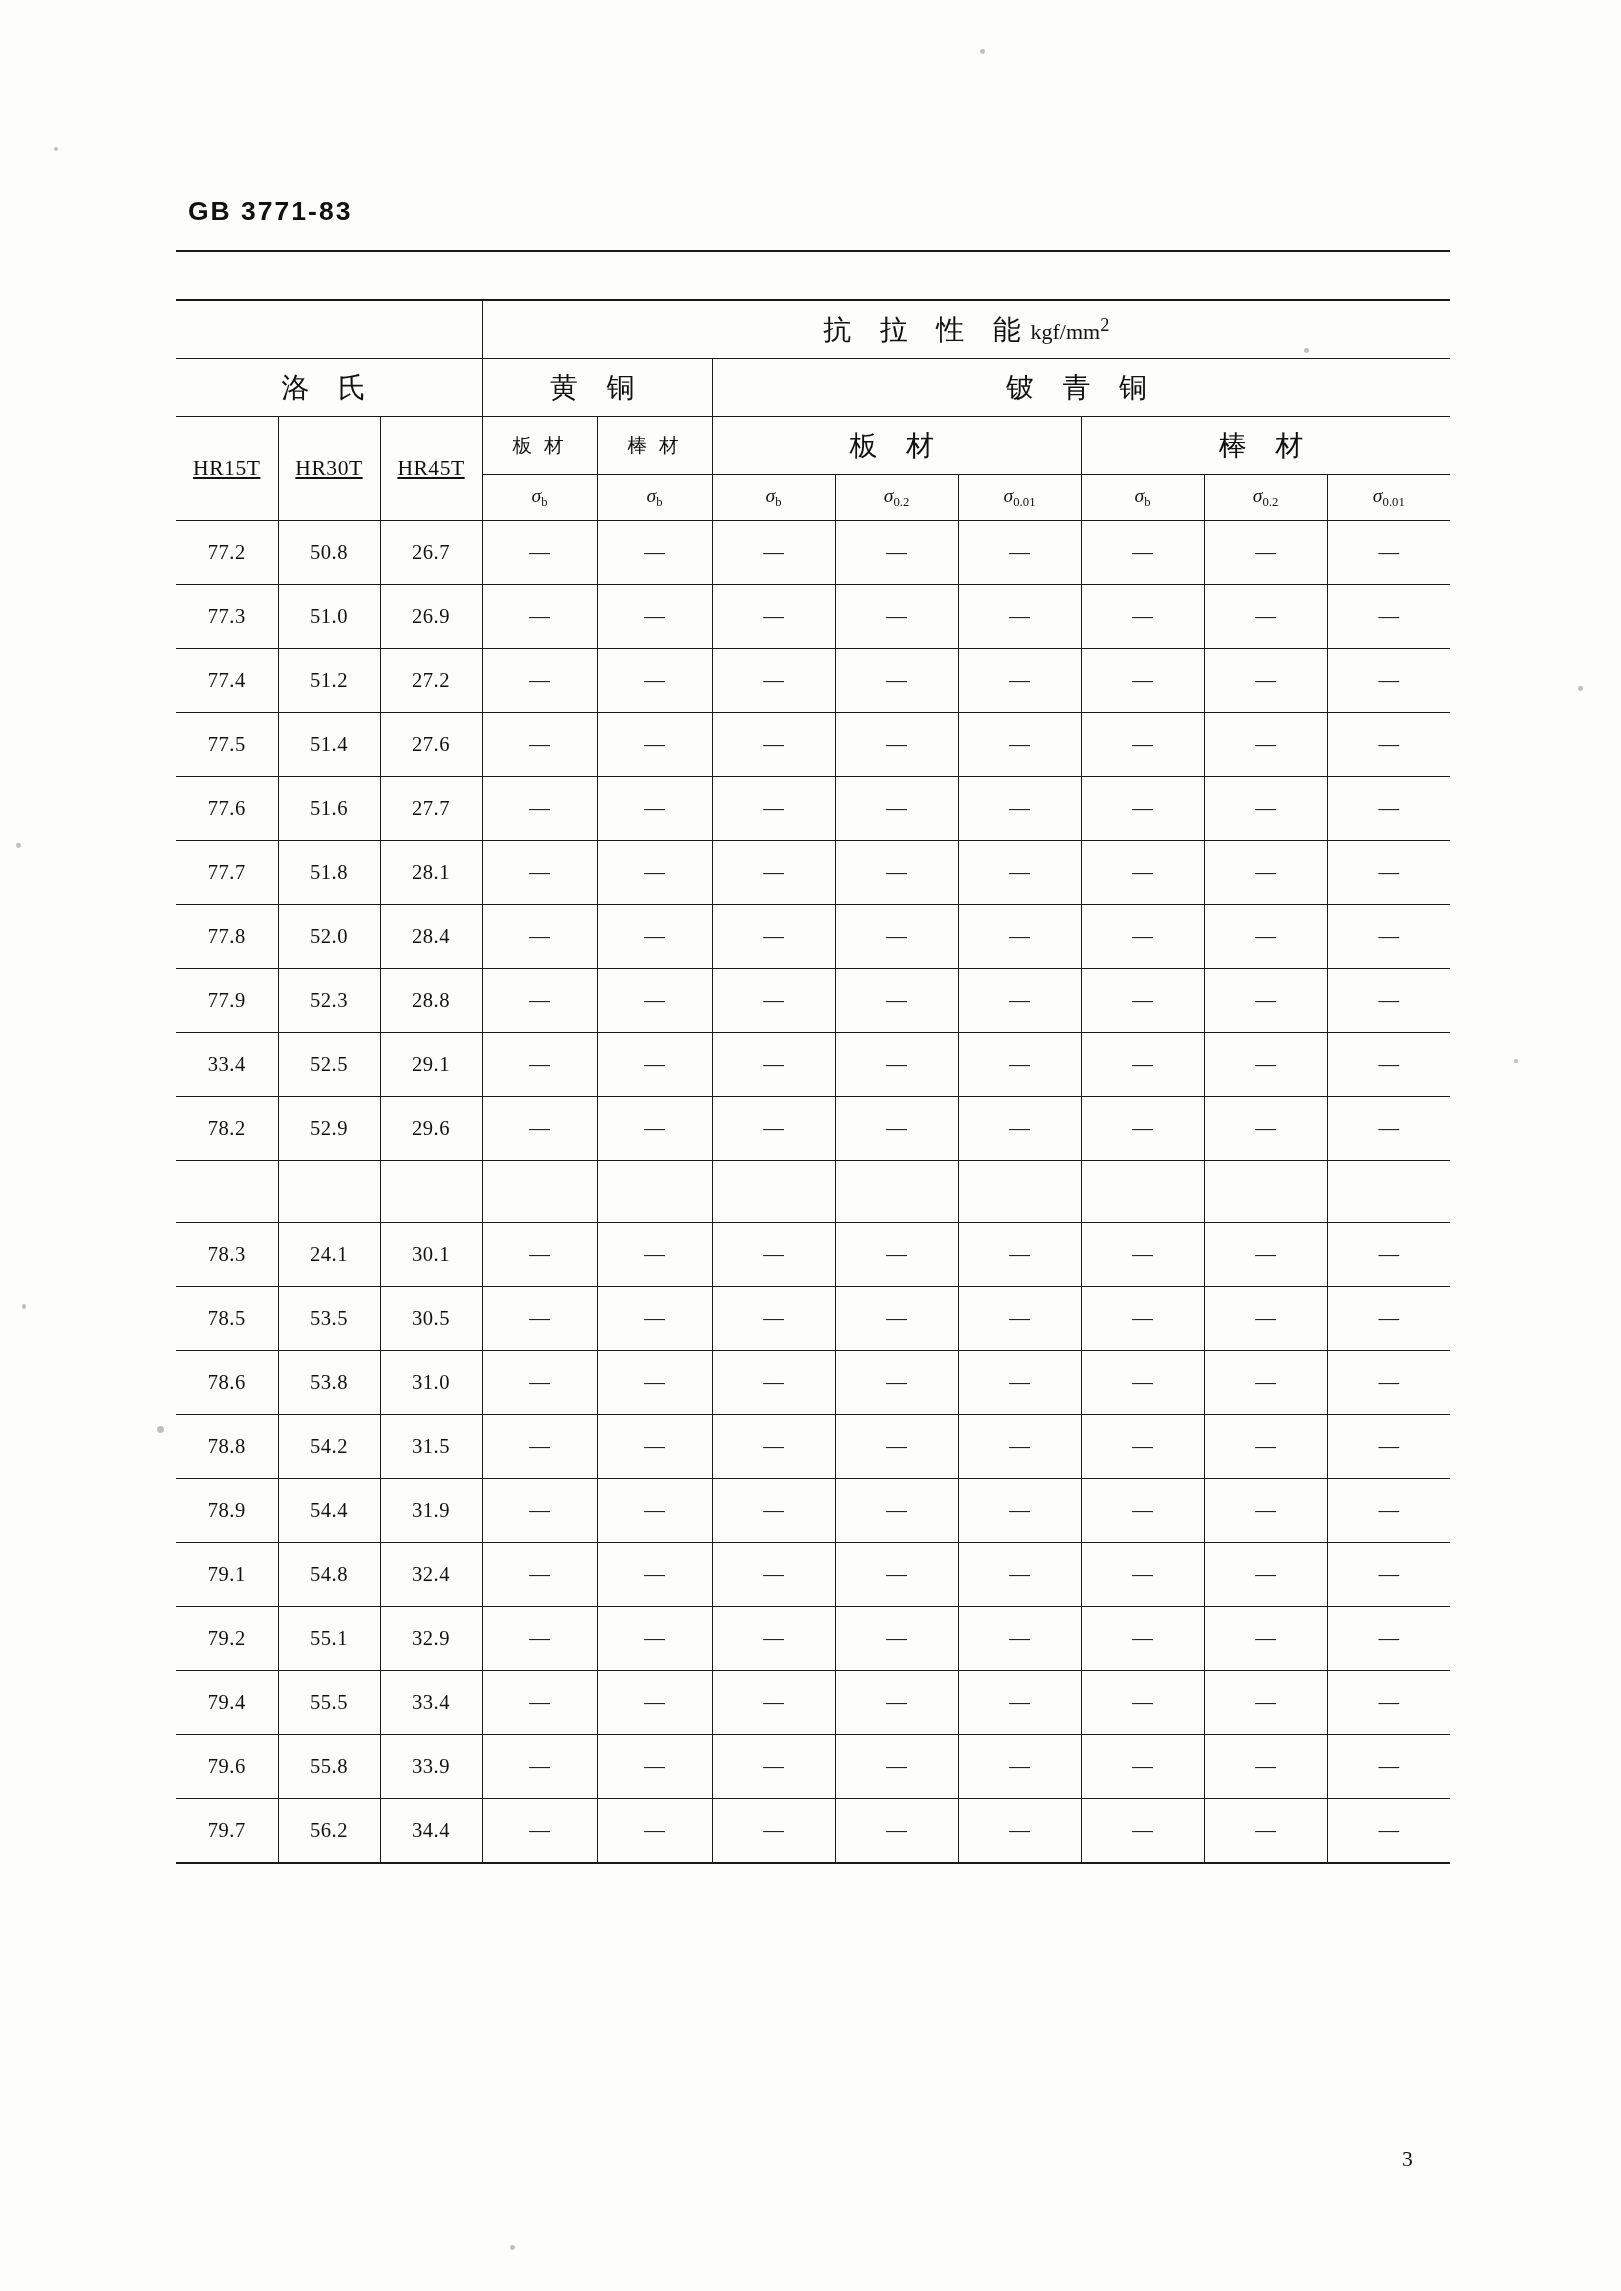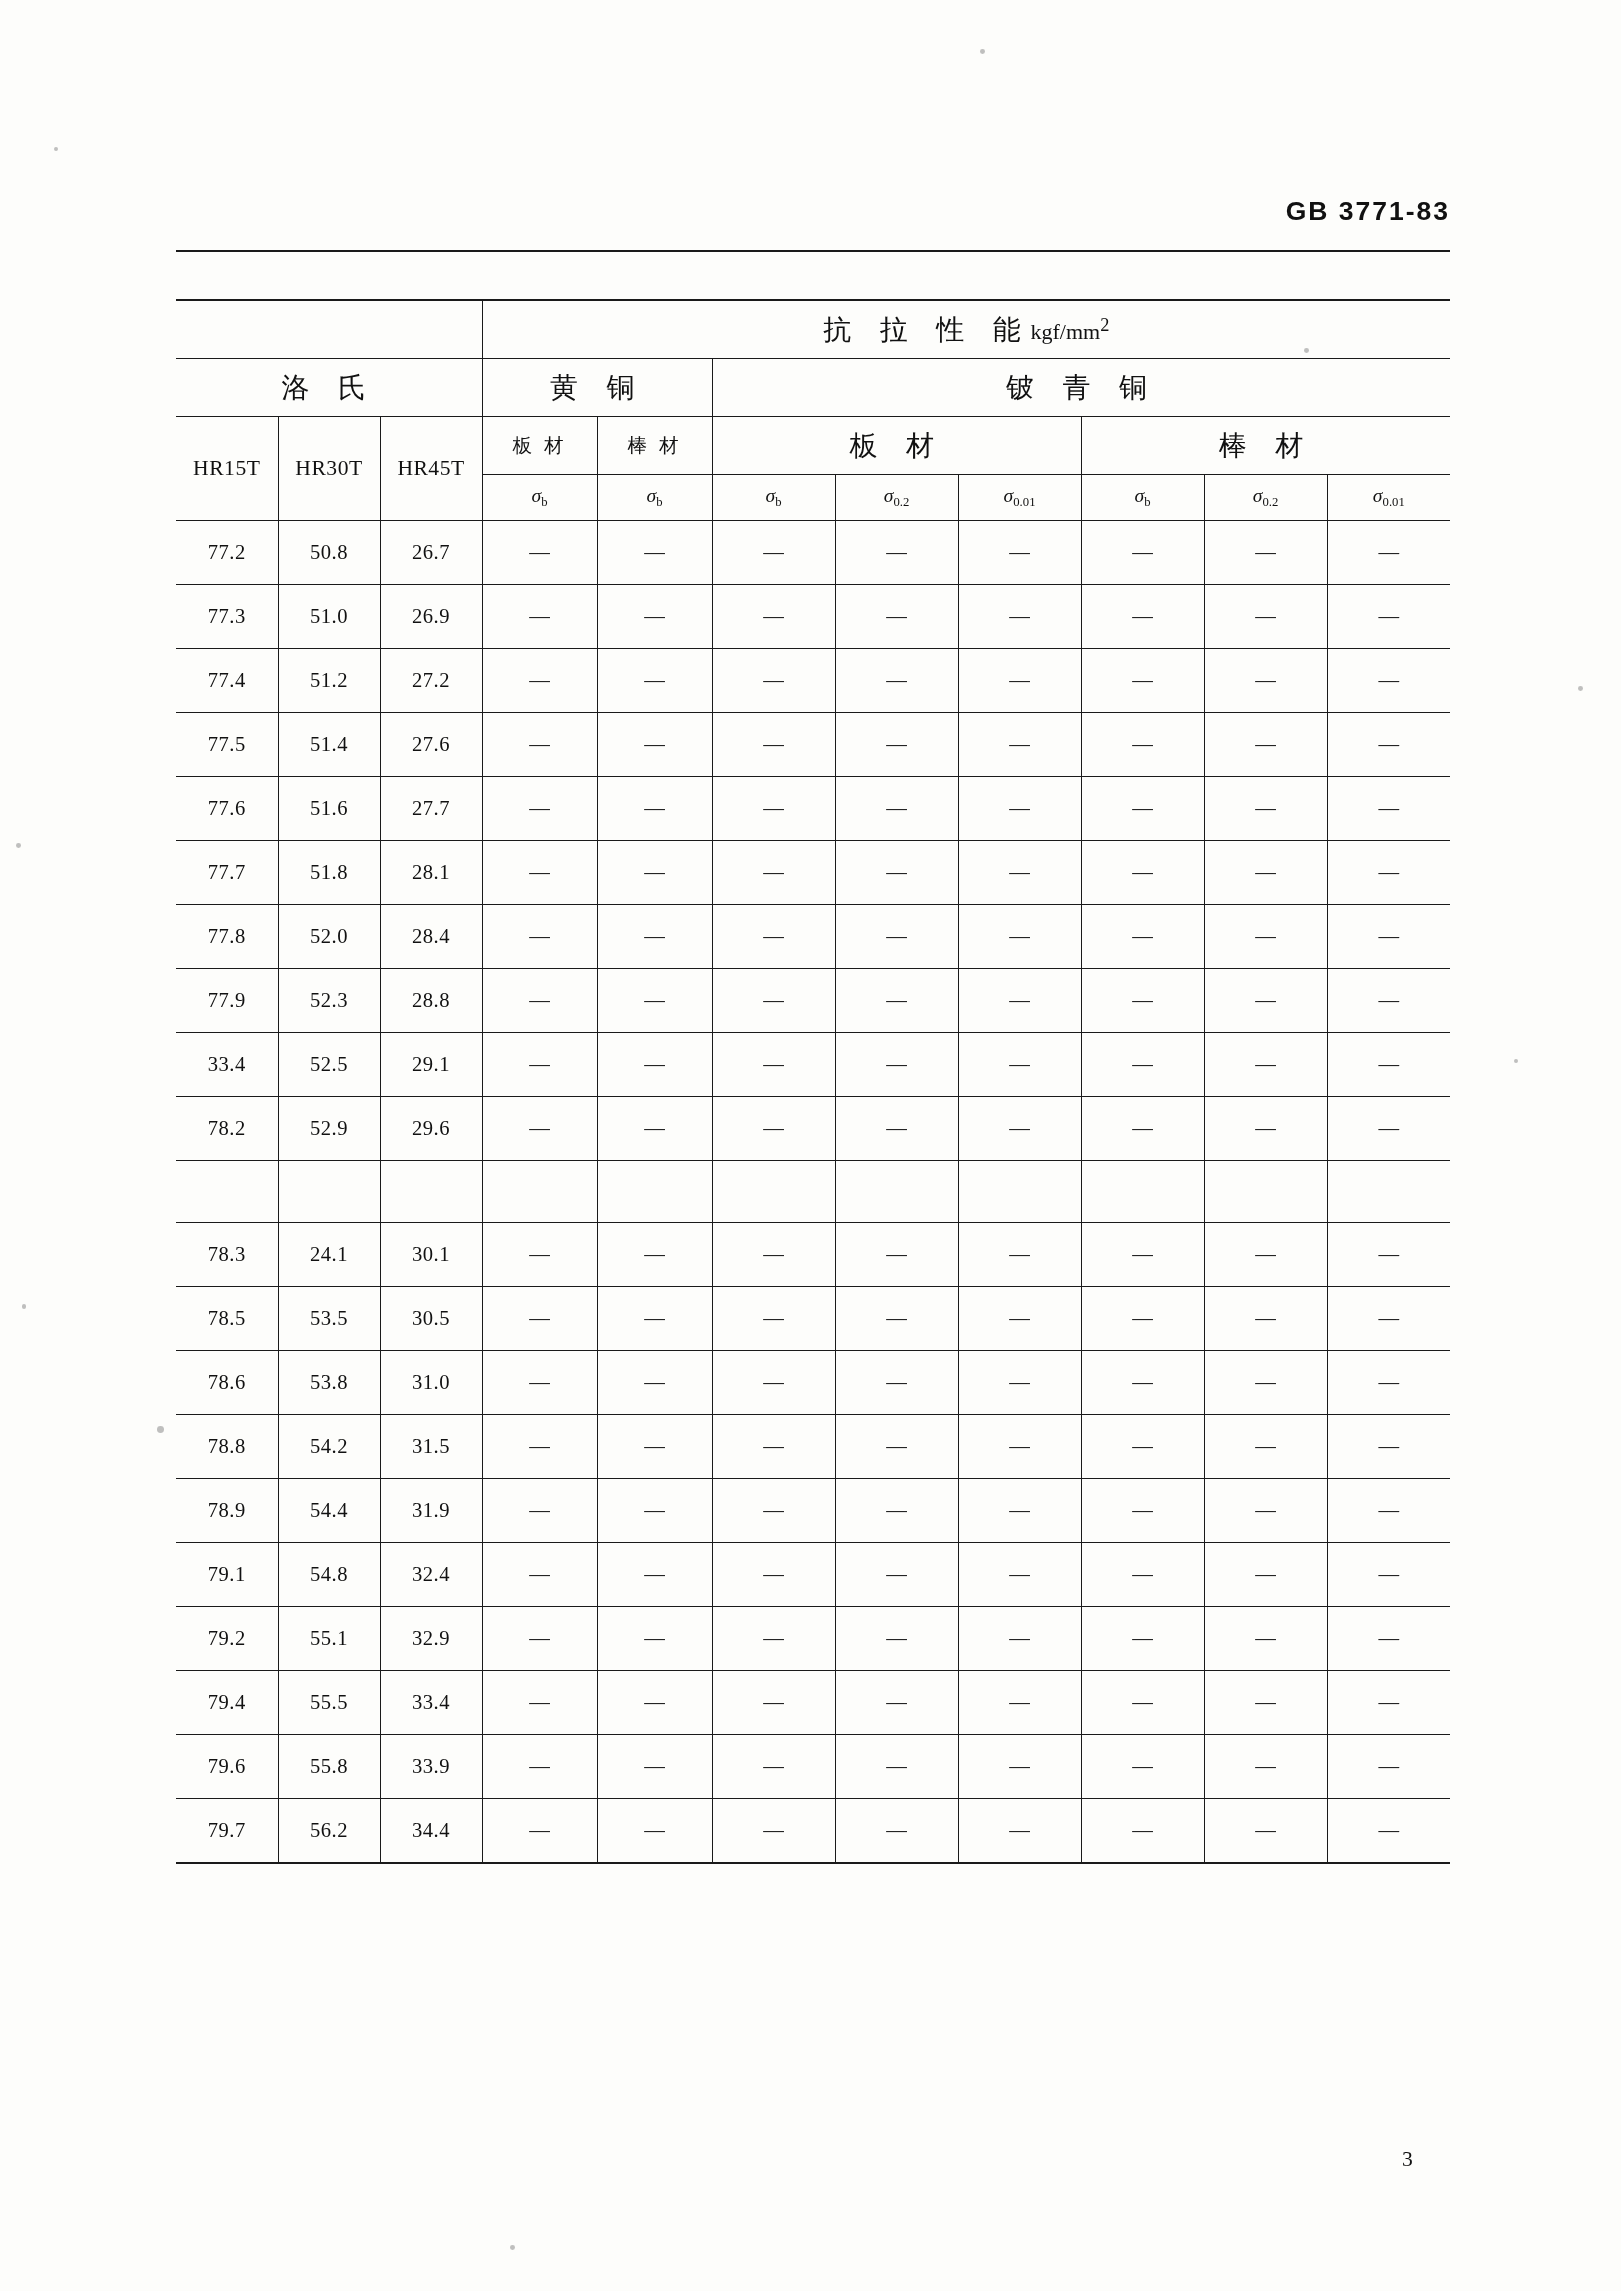--- a/index.html
+++ b/index.html
@@ -17,24 +17,24 @@
   }
   .page {
     position: absolute;
     left: 0; top: 0;
     width: 1621px;
     height: 2292px;
   }
   
   .doc-header {
     position: absolute;
-    left: 176px;
+    left: 188px;
     top: 196px;
     width: 1274px;
-    text-align: right;
+    text-align: left;
   }
   .doc-header .std-no {
     font-family: "Liberation Sans", sans-serif;
     font-weight: bold;
     font-size: 26.5px;
     letter-spacing: 2px;
   }
   .header-rule {
     position: absolute;
     left: 176px;
@@ -96,20 +96,21 @@
   }
   .unit {
     font-family: "Liberation Serif", serif;
     letter-spacing: 0;
     font-size: 22px;
   }
   .hr-label {
     font-family: "Liberation Serif", serif;
     font-size: 21.6px;
     letter-spacing: 0.5px;
+    text-decoration: underline;
   }
   .sigma {
     font-family: "Liberation Serif", serif;
     font-style: italic;
     font-size: 19.6px;
   }
   .sigma .sub {
     font-style: normal;
     font-size: 12.7px;
     vertical-align: -3.9px;

